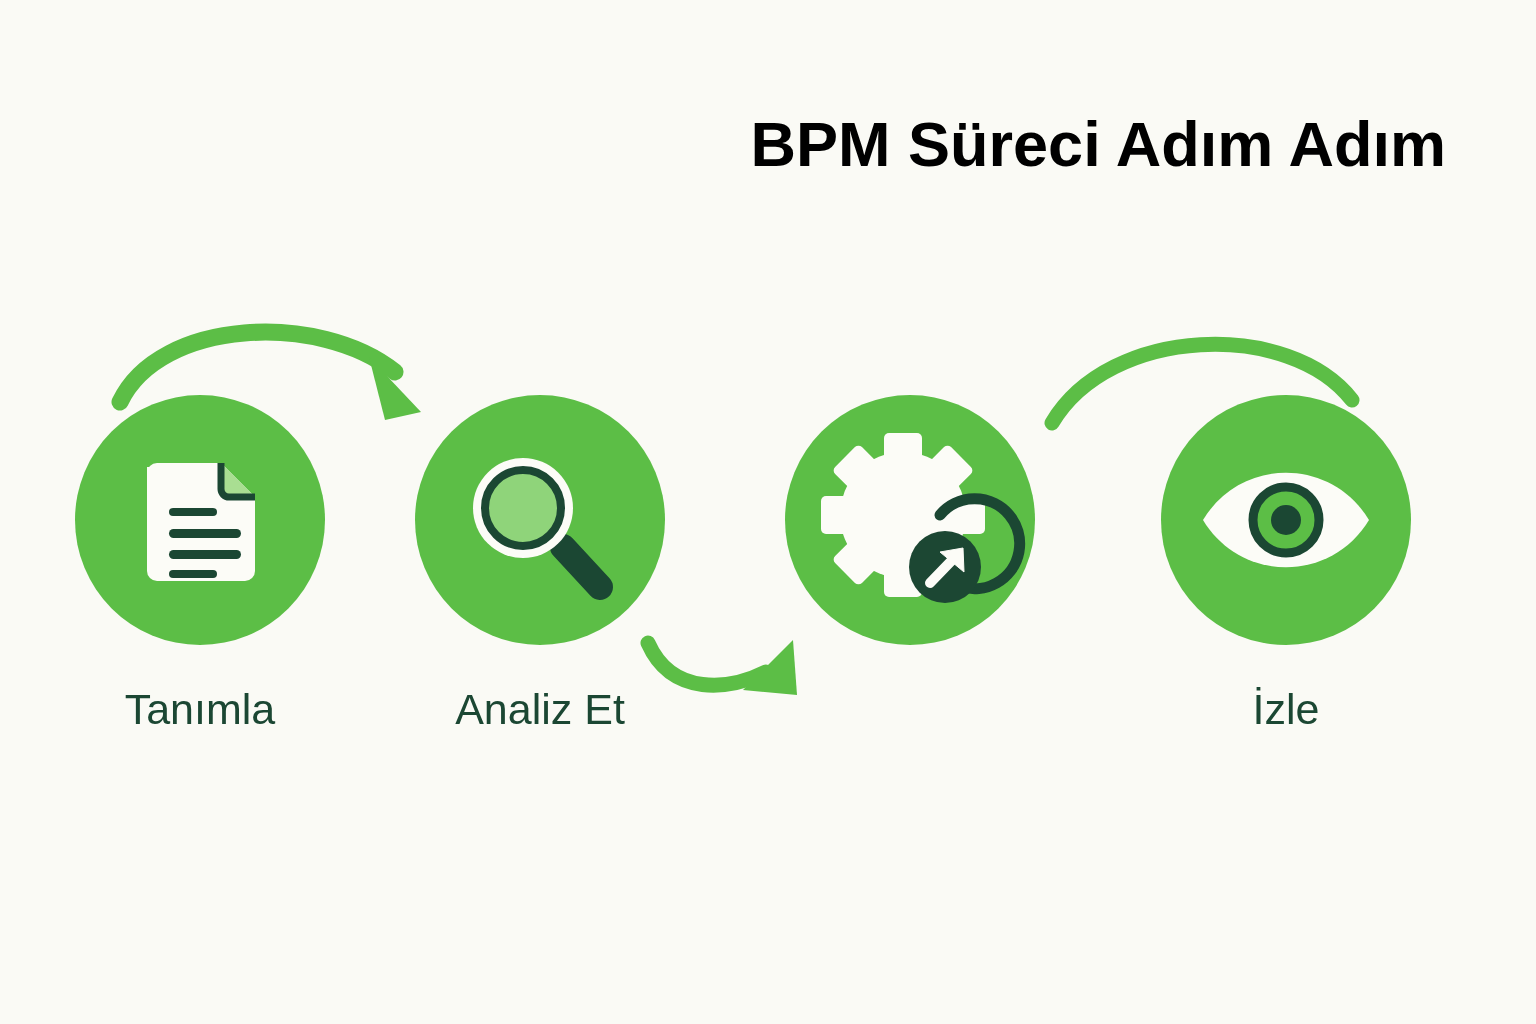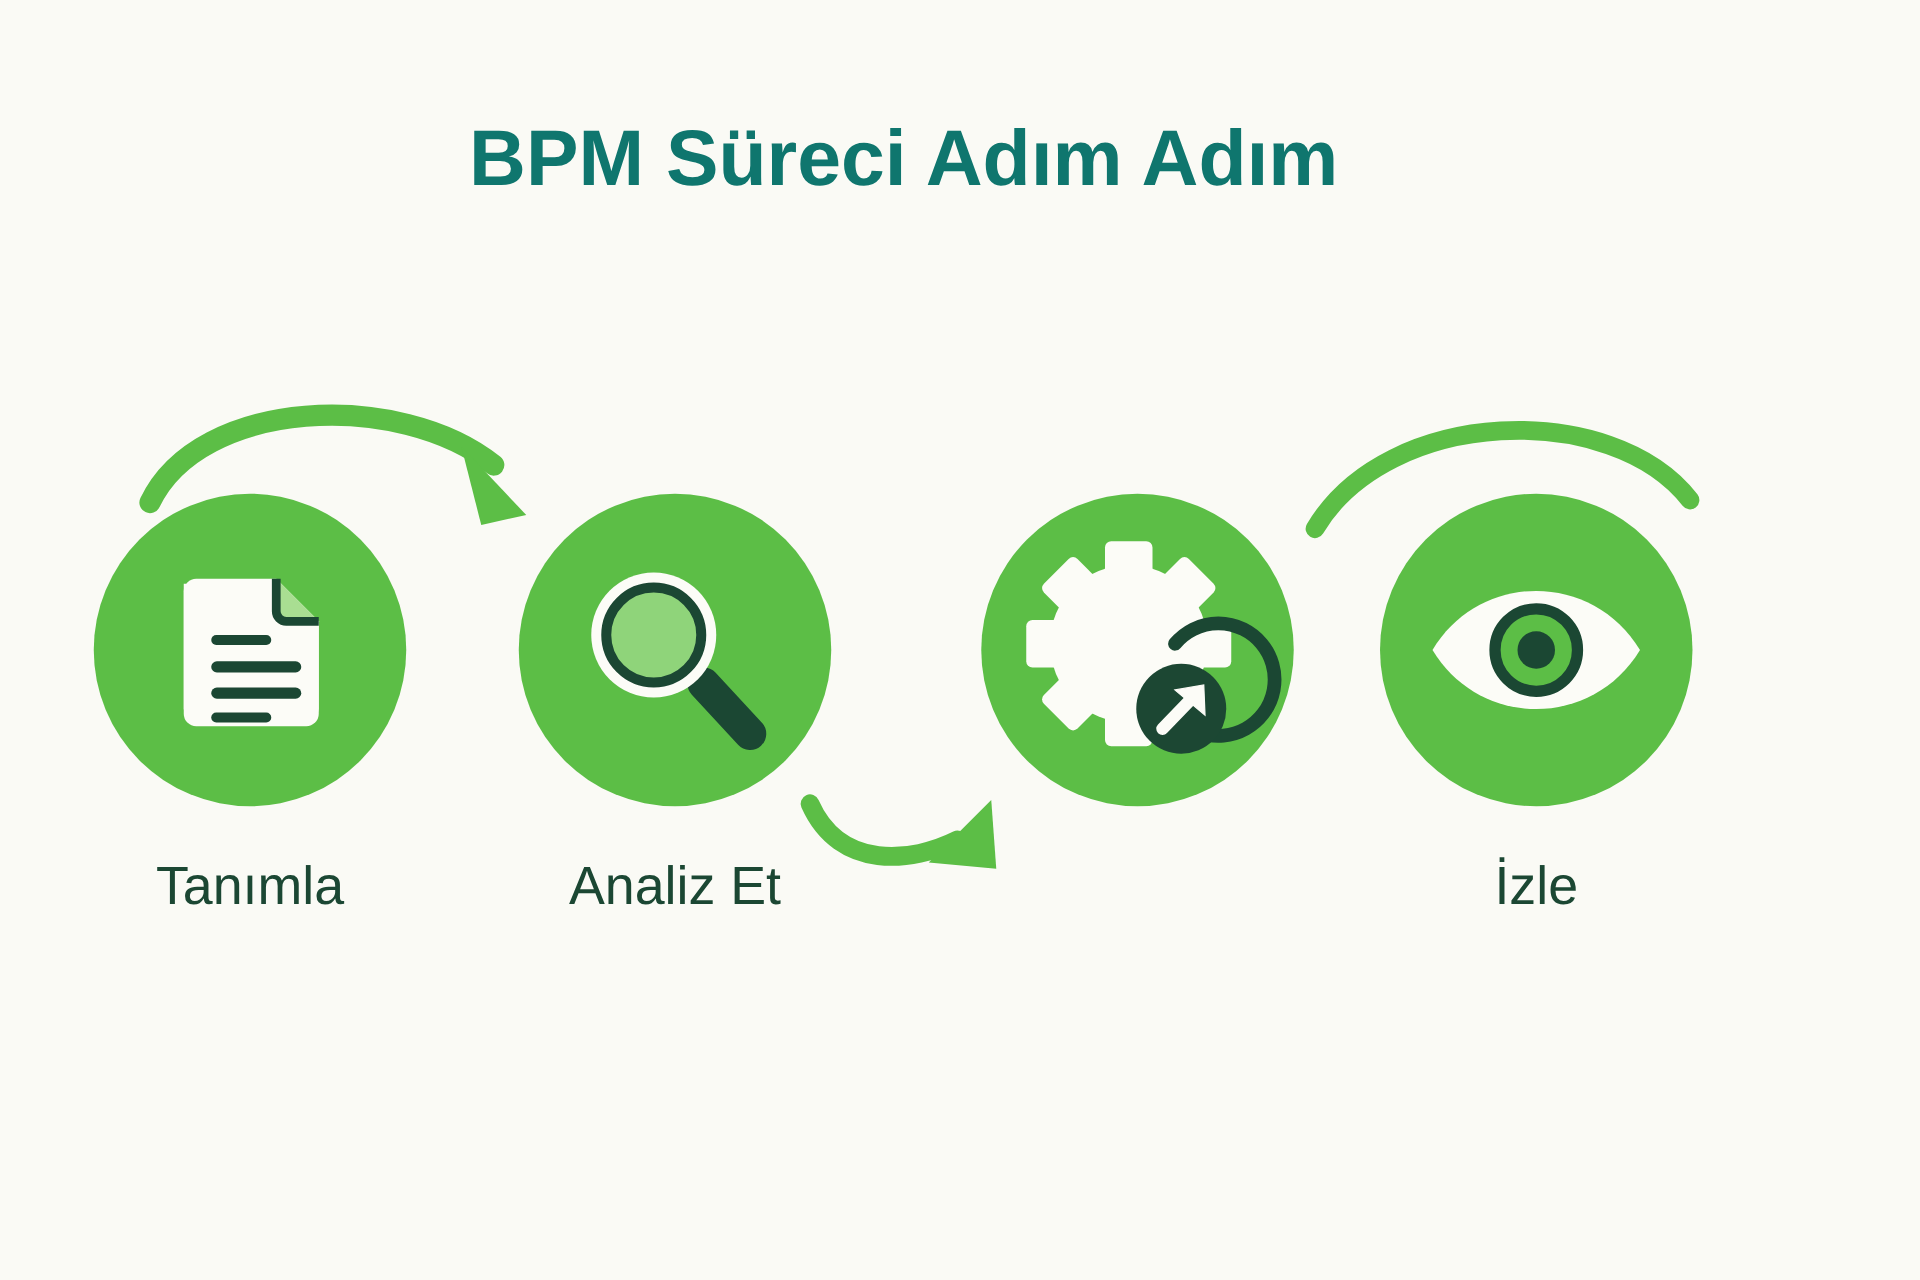--- a/index.html
+++ b/index.html
@@ -15,26 +15,26 @@
   }
   #stage {
     position: relative;
     width: 1536px;
     height: 1024px;
     background: #FAFAF5;
   }
   #title {
     position: absolute;
     left: 0;
-    top: 96px;
+    top: 113px;
     width: 1446px;
-    text-align: center;
+    text-align: right;
     font-size: 63px;
     font-weight: bold;
-    color: #0f766e;
+    color: #000000;
     letter-spacing: 0px;
     line-height: 1.0;
     white-space: nowrap;
   }
   .step {
     position: absolute;
     top: 395px;
     width: 250px;
     height: 250px;
   }
@@ -61,21 +61,21 @@
     width: 440px;
     text-align: center;
     font-size: 43px;
     font-weight: normal;
     color: #1B4733;
     white-space: nowrap;
   }
   #s1 { left: 75px; }
   #s2 { left: 415px; }
   #s3 { left: 785px; }
-  #s4 { left: 1104px; }
+  #s4 { left: 1161px; }
   #arrows {
     position: absolute;
     left: 0;
     top: 0;
     width: 1536px;
     height: 1024px;
     pointer-events: none;
   }
 </style>
 </head>

